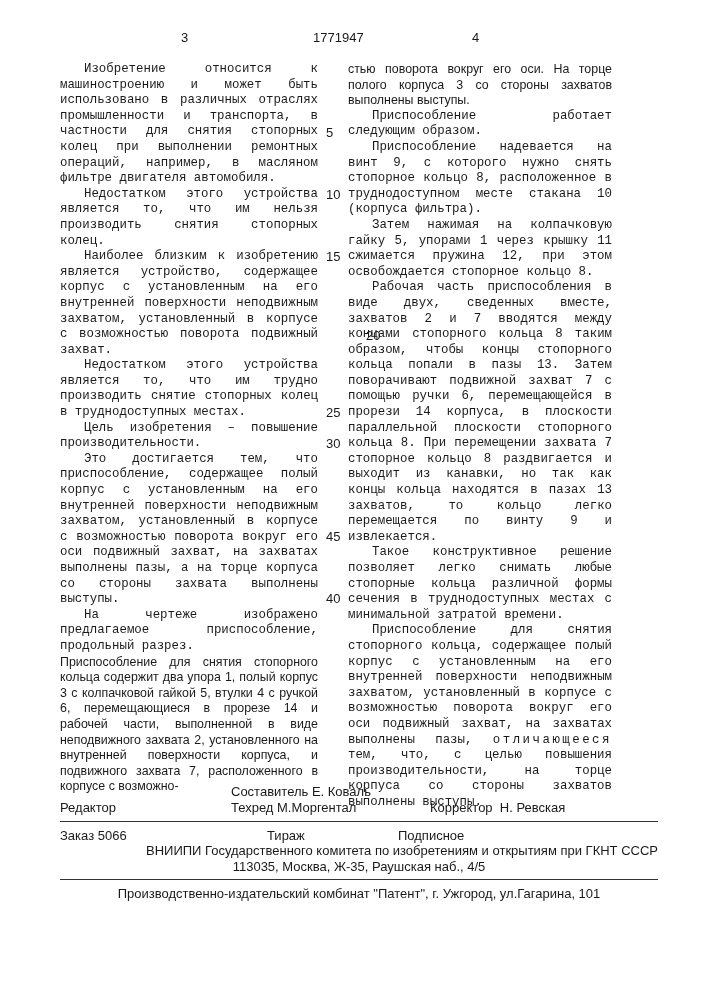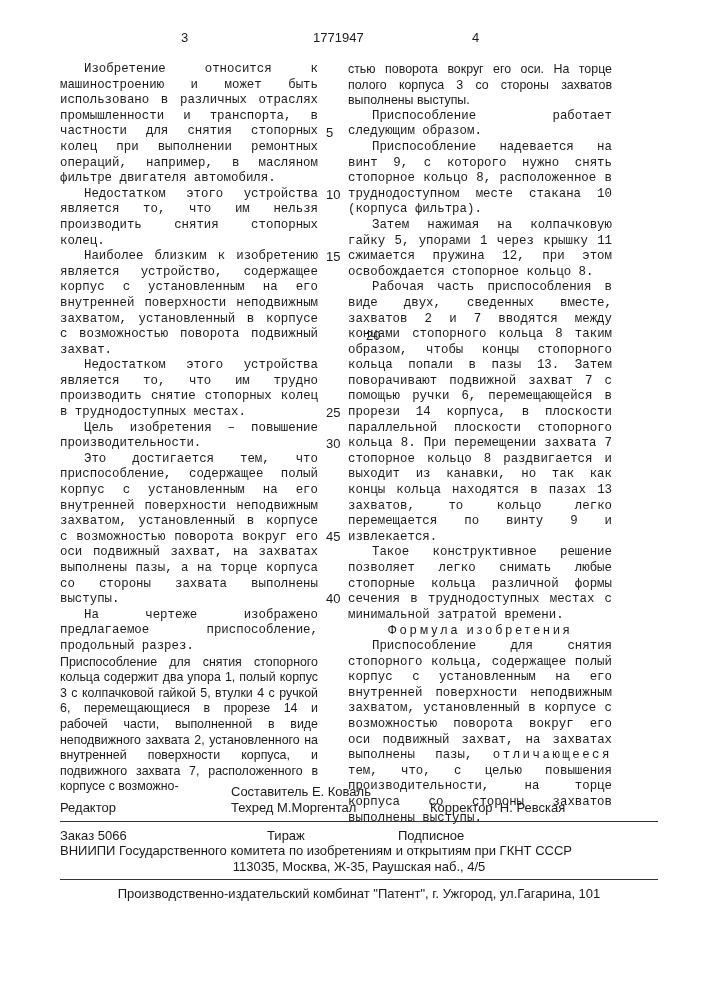--- a/index.html
+++ b/index.html
@@ -40,21 +40,20 @@
     <p class="para">Приспособление для снятия стопорного кольца содержит два упора 1, полый корпус 3 с колпачковой гайкой 5, втулки 4 с ручкой 6, перемещающиеся в прорезе 14 и рабочей части, выполненной в виде неподвижного захвата 2, установленного на внутренней поверхности корпуса, и подвижного захвата 7, расположенного в корпусе с возможно-</p>
   </div>
 
 <div class="col" id="col-right">
     <p class="para">стью поворота вокруг его оси. На торце полого корпуса 3 со стороны захватов выполнены выступы.</p>
     <p class="para ind">Приспособление работает следующим образом.</p>
     <p class="para ind">Приспособление надевается на винт 9, с которого нужно снять стопорное кольцо 8, расположенное в труднодоступном месте стакана 10 (корпуса фильтра).</p>
     <p class="para ind">Затем нажимая на колпачковую гайку 5, упорами 1 через крышку 11 сжимается пружина 12, при этом освобождается стопорное кольцо 8.</p>
     <p class="para ind">Рабочая часть приспособления в виде двух, сведенных вместе, захватов 2 и 7 вводятся между концами стопорного кольца 8 таким образом, чтобы концы стопорного кольца попали в пазы 13. Затем поворачивают подвижной захват 7 с помощью ручки 6, перемещающейся в прорези 14 корпуса, в плоскости параллельной плоскости стопорного кольца 8. При перемещении захвата 7 стопорное кольцо 8 раздвигается и выходит из канавки, но так как концы кольца находятся в пазах 13 захватов, то кольцо легко перемещается по винту 9 и извлекается.</p>
     <p class="para ind">Такое конструктивное решение позволяет легко снимать любые стопорные кольца различной формы сечения в труднодоступных местах с минимальной затратой времени.</p>
-    <p class="heading">Формула изобретения</p>
     <p class="para ind"><span>Приспособление для снятия стопорного кольца, содержащее полый корпус с установленным на его внутренней поверхности неподвижным захватом, установленный в корпусе с возможностью поворота вокруг его оси подвижный захват, на захватах выполнены пазы, </span><span class="spaced">отличающееся</span><span> тем, что, с целью повышения производительности, на торце корпуса со стороны захватов выполнены выступы.</span></p>
   </div>
 
 <div id="line-numbers">
     <div class="lnum" style="top: 125px;">5</div>
     <div class="lnum" style="top: 187px;">10</div>
     <div class="lnum" style="top: 249px;">15</div>
     <div class="lnum" style="top: 328px; margin-left: 40px;">20</div>
     <div class="lnum" style="top: 405px;">25</div>
     <div class="lnum" style="top: 436px;">30</div>
@@ -63,16 +62,16 @@
   </div>
 
 <div class="foot" style="left:231px; top:784px;">Составитель Е. Коваль</div>
 <div class="foot" style="left:60px; top:800px;">Редактор</div>
 <div class="foot" style="left:231px; top:800px;">Техред М.Моргентал</div>
 <div class="foot" style="left:398px; top:800px; white-space:pre;margin-left:32px;">Корректор  Н. Ревская</div>
 <div class="rule" style="top:821px;"></div>
 <div class="foot" style="left:60px; top:828px;">Заказ 5066</div>
 <div class="foot" style="left:231px; top:828px;margin-left:36px;">Тираж</div>
 <div class="foot" style="left:398px; top:828px;">Подписное</div>
-<div class="foot" style="left:60px; width:598px; text-align:left; top:843px;">ВНИИПИ Государственного комитета по изобретениям и открытиям при ГКНТ СССР</div>
+<div class="foot" style="left:60px; width:598px; text-align:right; top:843px;">ВНИИПИ Государственного комитета по изобретениям и открытиям при ГКНТ СССР</div>
 <div class="foot" style="left:60px; width:598px; text-align:center; top:859px;">113035, Москва, Ж-35, Раушская наб., 4/5</div>
 <div class="rule" style="top:879px;"></div>
 <div class="foot" style="left:60px; width:598px; text-align:center; top:886px;">Производственно-издательский комбинат "Патент", г. Ужгород, ул.Гагарина, 101</div>
 
 </body></html>

